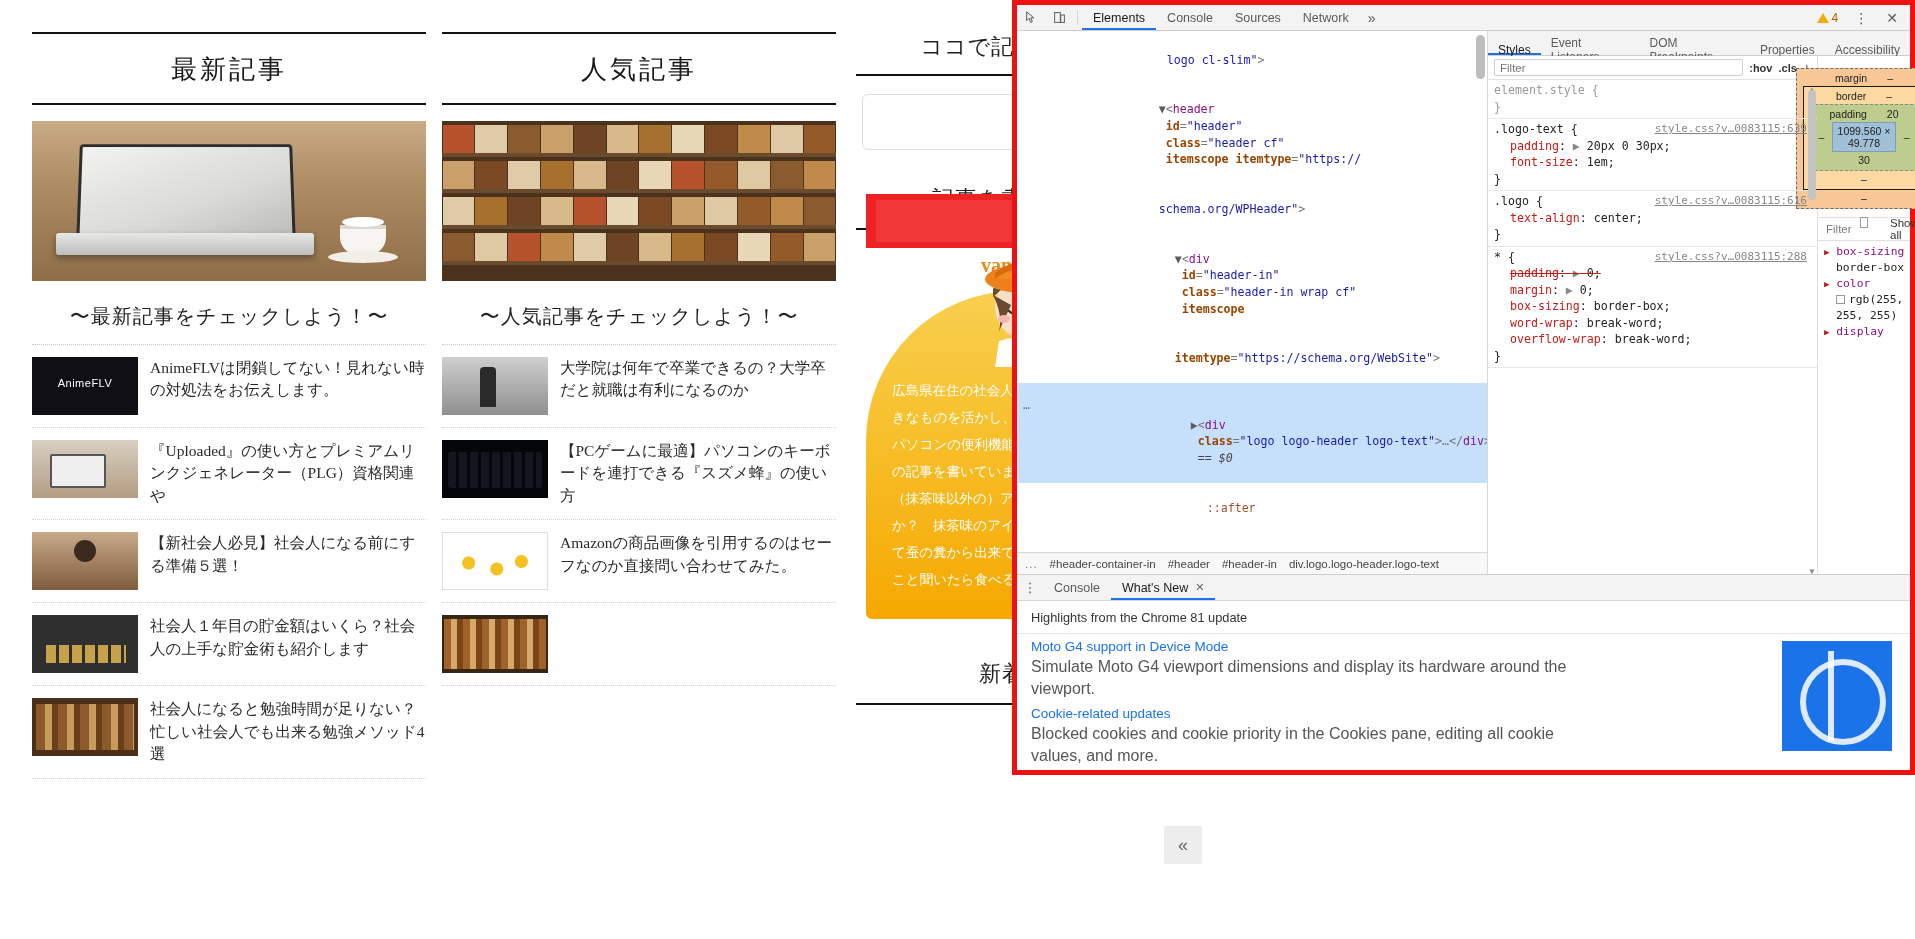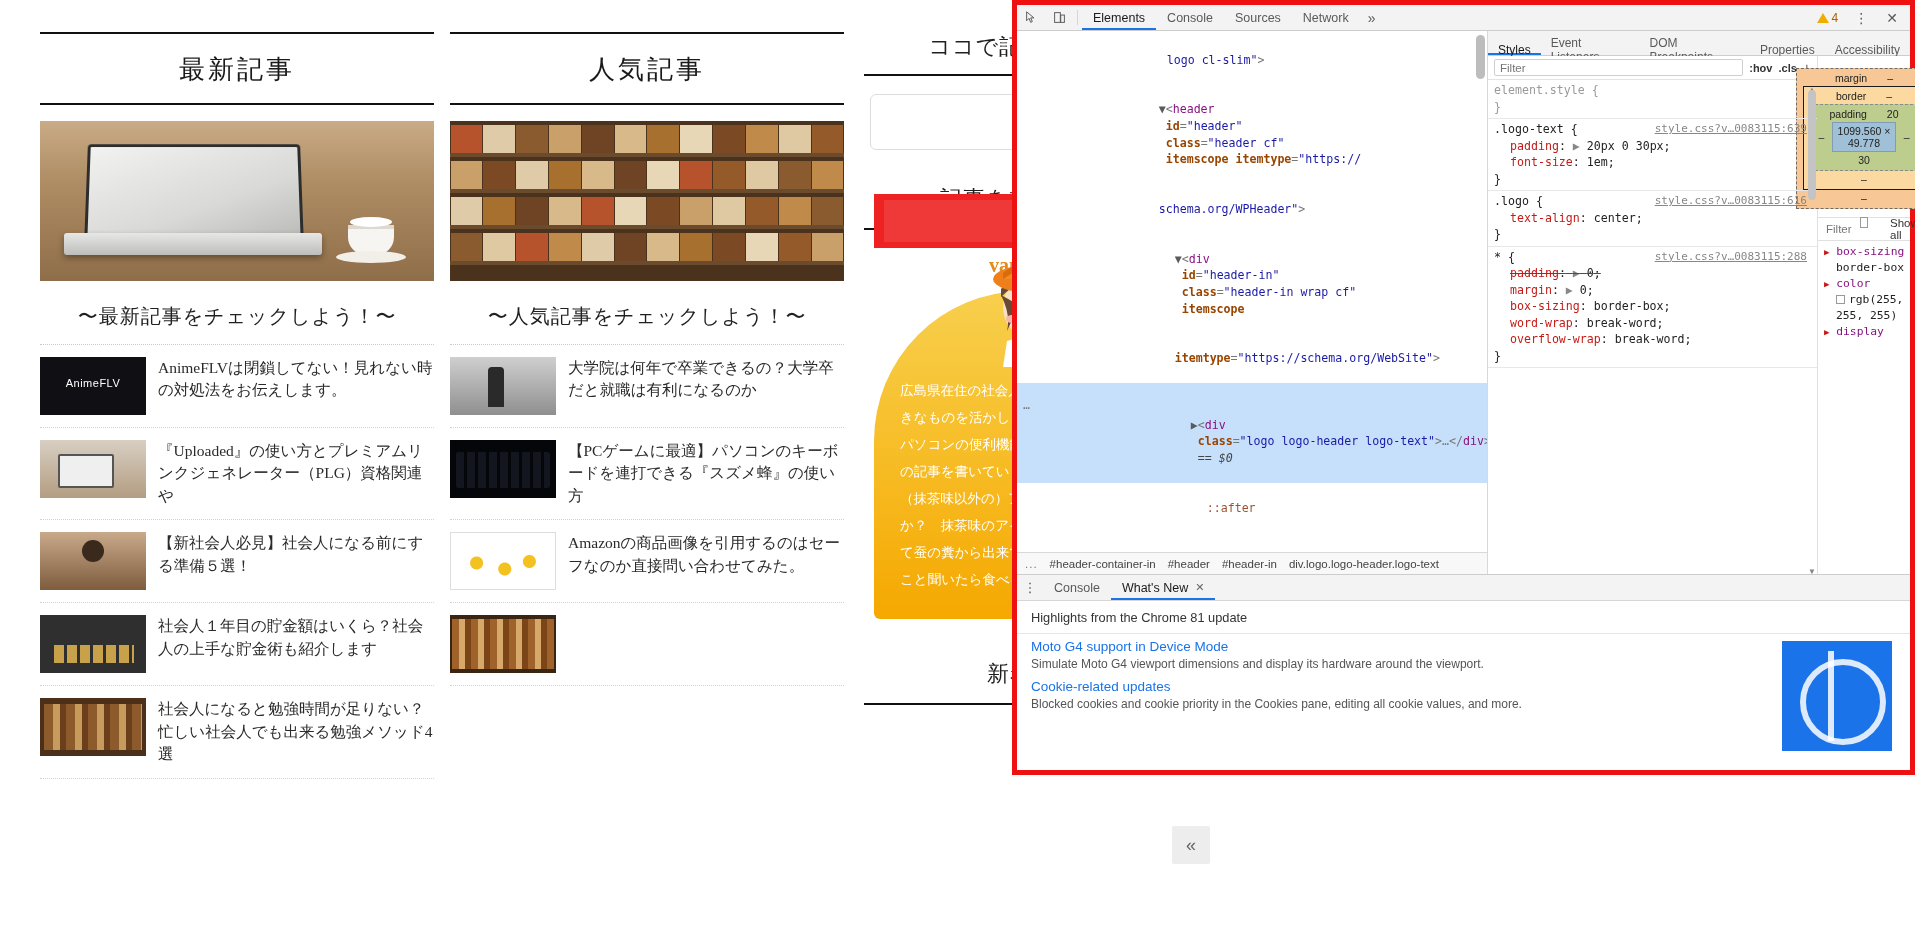--- a/index.html
+++ b/index.html
@@ -10,21 +10,21 @@
     height: 939px;
     overflow: hidden;
     font-family: "Liberation Sans", sans-serif;
   }
   * { box-sizing: border-box; }
 
   .page { position: relative; width: 1915px; height: 939px; background:#fff; }
 
   
   .site {
-    position: absolute; left: 12px; top: 0; width: 1238px; height: 939px;
+    position: absolute; left: 4px; top: 0; width: 1238px; height: 939px;
     background: #fff; overflow: hidden;
   }
 
   .cols { position:absolute; left:28px; top:0; width:805px; display:flex; gap:16px; }
   .col { width: 394px; }
 
   .col-head {
     border-top: 2px solid #111;
     border-bottom: 2px solid #111;
     text-align: center;
@@ -243,21 +243,21 @@
   .drawer-tabs { height:26px; background:#f3f3f3; border-bottom:1px solid #d6d6d6; display:flex; align-items:stretch; font-size:12.5px;}
   .dr-kebab { width:26px; display:flex; align-items:center; justify-content:center; color:#555; font-size:13px;}
   .dr-tab { padding:0 11px; display:flex; align-items:center; color:#5a5a5a; gap:7px;}
   .dr-tab.active { color:#1a1a1a; box-shadow: inset 0 -2px 0 #1a73e8;}
   .dr-close { font-size:11px; color:#666; }
   .drawer-body { flex:1; overflow:hidden; position:relative; }
   .wn-head { font-size:12.8px; color:#333; padding:9px 14px 8px; border-bottom:1px solid #e6e6e6;
      font-family:"Liberation Sans", sans-serif;}
   .wn-item { padding:5px 14px 2px; }
   .wn-title { color:#1a73e8; font-size:13.5px; font-family:"Liberation Sans", sans-serif;}
-  .wn-desc { color:#555; font-size:12px; line-height:1.35; padding-top:2px; max-width:540px;}
+  .wn-desc { color:#555; font-size:16px; line-height:1.35; padding-top:2px; max-width:540px;}
   .wn-thumb { position:absolute; right:18px; top:40px; width:110px; height:110px; background:#1a73e8; overflow:hidden;}
   .wn-thumb::before{content:"";position:absolute;left:18px;top:18px;width:74px;height:74px;border:6px solid rgba(255,255,255,.85);border-radius:50%;}
   .wn-thumb::after{content:"";position:absolute;left:46px;top:10px;width:6px;height:90px;background:rgba(255,255,255,.85);}
 </style>
 </head>
 <body>
 
 <div class="page">
 
   <div class="site">

